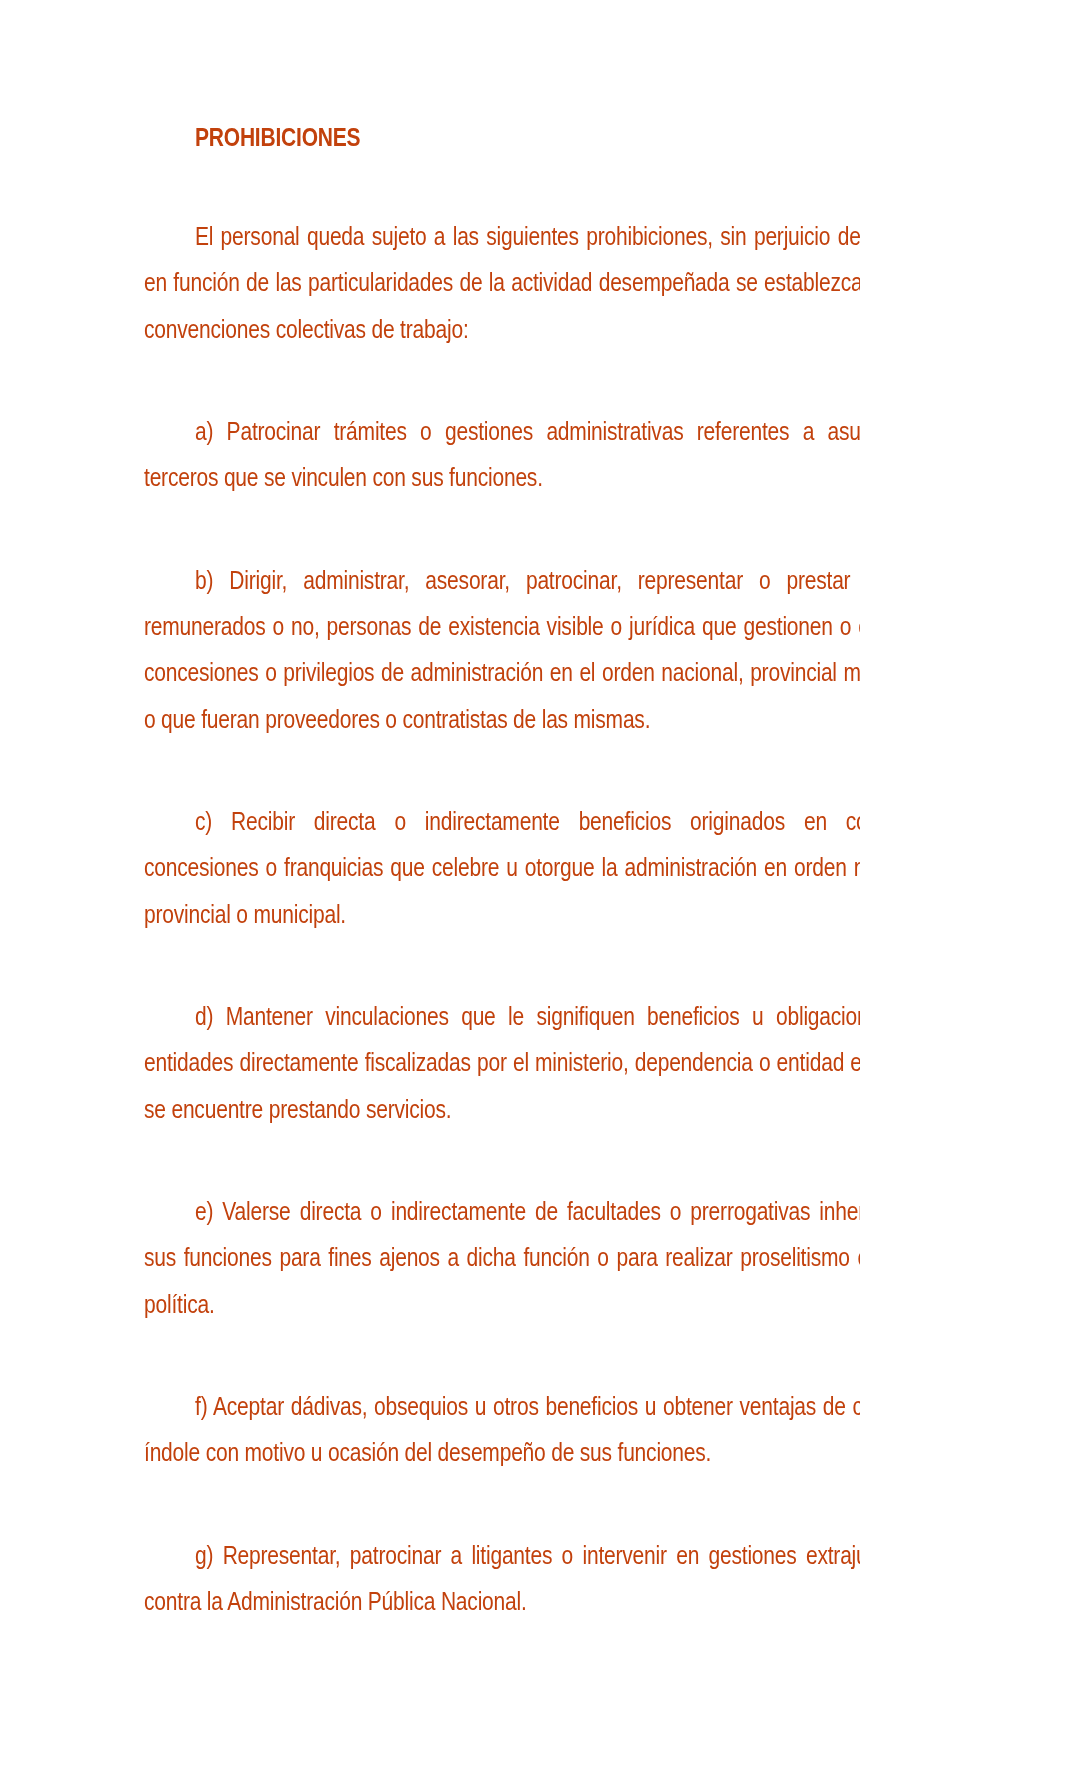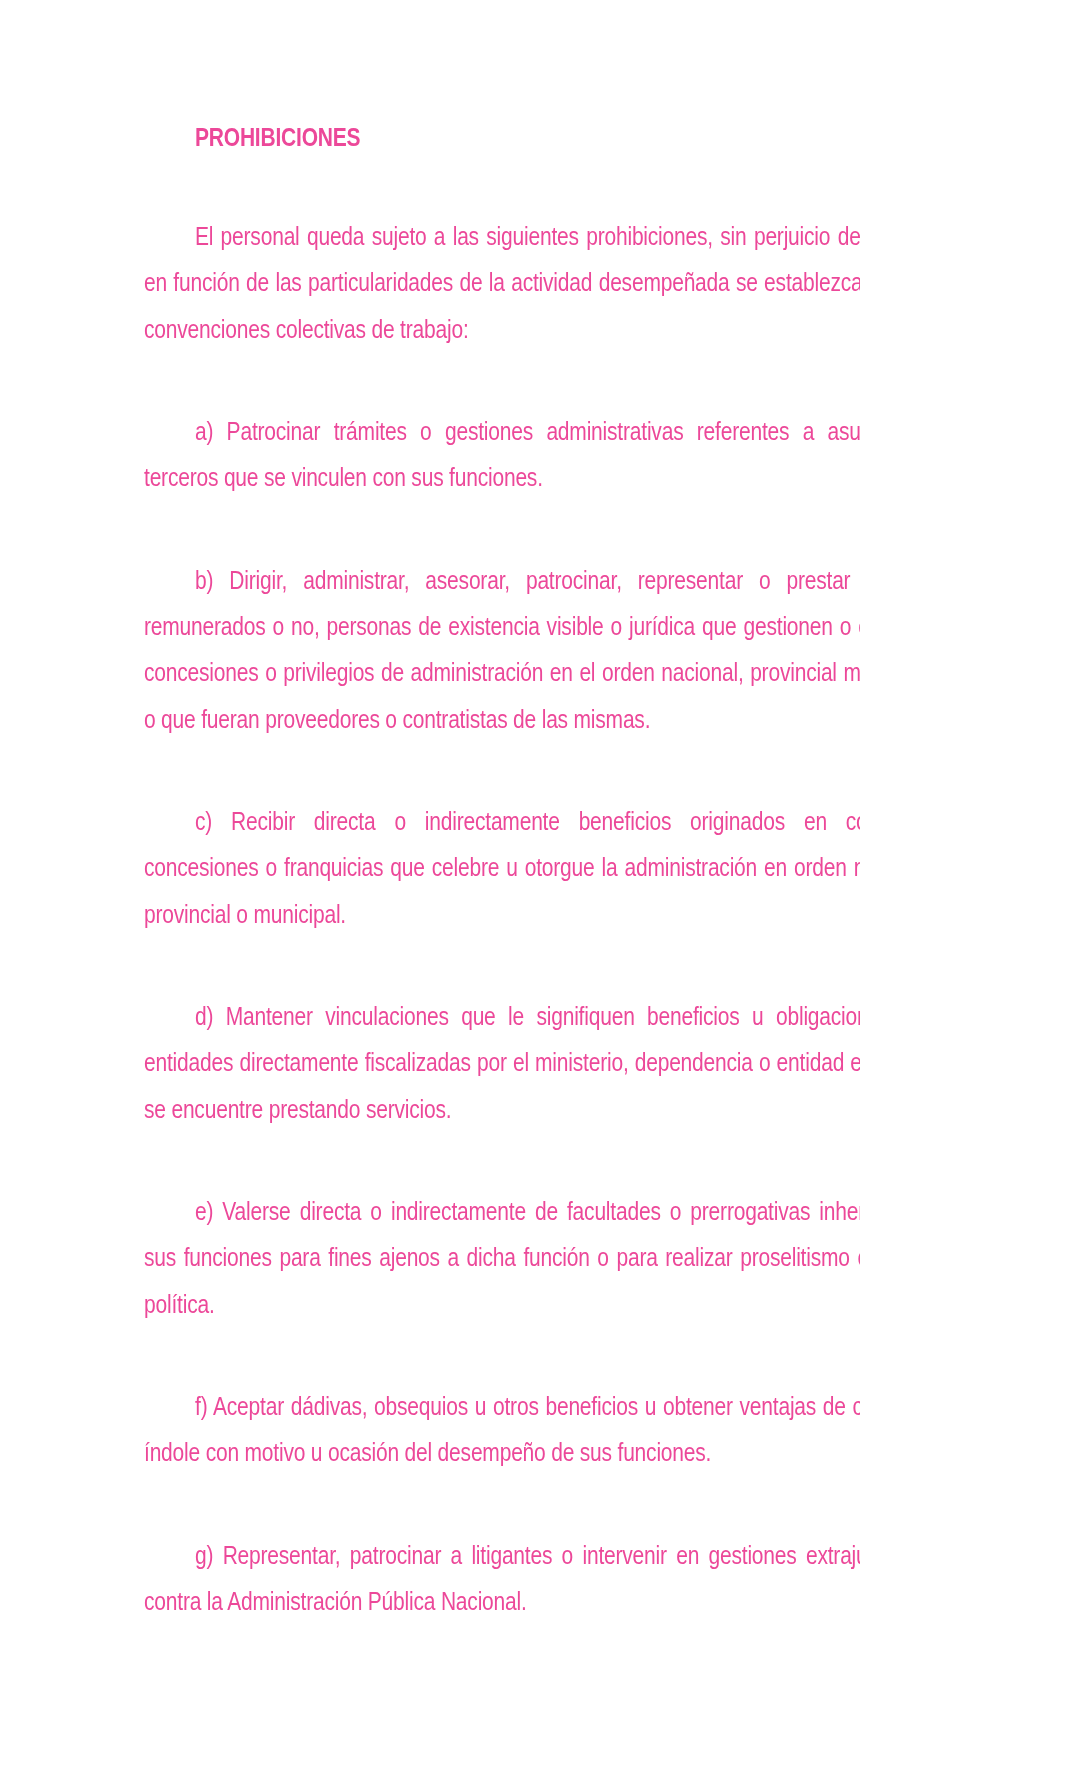--- a/index.html
+++ b/index.html
@@ -7,21 +7,21 @@
     padding: 0;
     background: #ffffff;
   }
   .page {
     position: relative;
     width: 860px;
     height: 1778px;
     background: #ffffff;
     overflow: hidden;
     font-family: "Liberation Sans", "DejaVu Sans", sans-serif;
-    color: #ec4899;
+    color: #c2410c;
   }
   
   .scale-wrap {
     width: 1080px;
     height: 1422px;
     transform: scaleY(1.25);
     transform-origin: top left;
   }
   .content {
     box-sizing: border-box;

